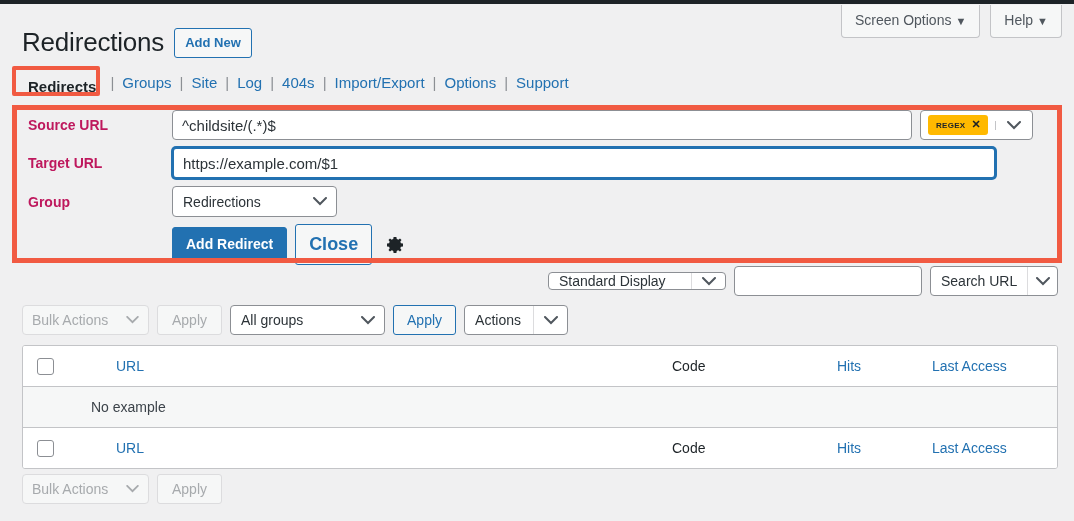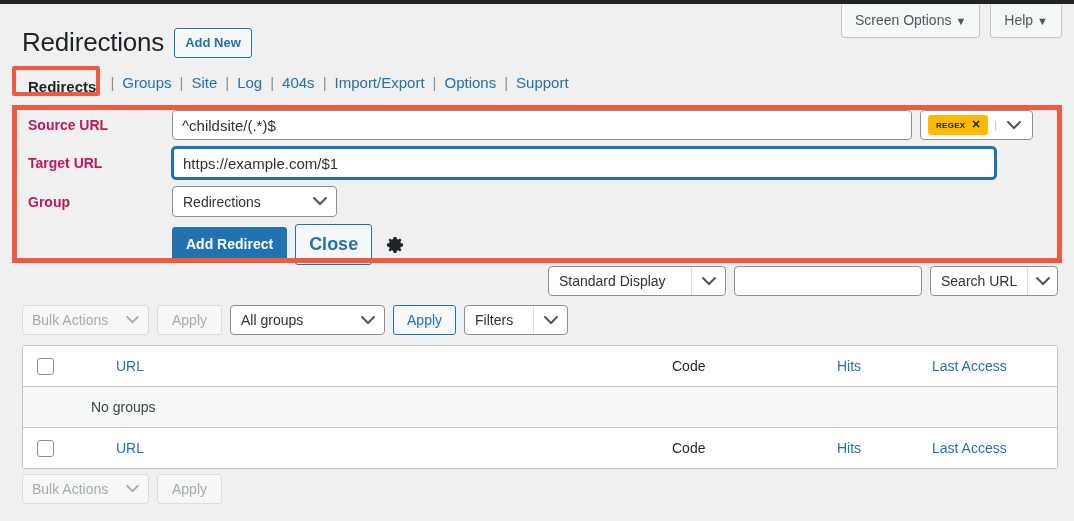--- a/index.html
+++ b/index.html
@@ -275,21 +275,21 @@
 
   
   .display-row {
     position: absolute;
     top: 266px;
     left: 548px;
     display: flex;
     align-items: center;
     gap: 8px;
   }
-  #display-select { width: 178px; height: 30px; }
+  #display-select { width: 178px; height: 18px; }
   .search-text {
     width: 188px;
     height: 30px;
     border: 1px solid #8c8f94;
     border-radius: 4px;
     background: #fff;
     padding: 0 8px;
     font-size: 14px;
     box-sizing: border-box;
     font-family: "Liberation Sans", sans-serif;
@@ -550,21 +550,21 @@
   <div class="select-box" id="all-groups-select">
     <span class="sv">All groups</span>
     <span class="sc">
       <svg class="caret-svg" width="14" height="9" viewBox="0 0 14 9">
         <path d="M1 1 L7 7 L13 1" stroke="#50575e" stroke-width="2" fill="none" stroke-linecap="round"></path>
       </svg>
     </span>
   </div>
   <button class="link-btn">Apply</button>
   <div class="select-box split" id="filters-select">
-    <span class="sv">Filters</span>
+    <span class="sv">Actions</span>
     <span class="sc">
       <svg class="caret-svg" width="14" height="9" viewBox="0 0 14 9">
         <path d="M1 1 L7 7 L13 1" stroke="#50575e" stroke-width="2" fill="none" stroke-linecap="round"></path>
       </svg>
     </span>
   </div>
 </div>
 
 <div class="table-wrap">
   <table class="redir-table">
@@ -582,21 +582,21 @@
         <th class="col-hits">
           <a class="th-link">Hits</a>
         </th>
         <th class="col-last">
           <a class="th-link">Last Access</a>
         </th>
       </tr>
     </thead>
     <tbody>
       <tr class="norow">
-        <td colspan="5">No groups</td>
+        <td colspan="5">No example</td>
       </tr>
     </tbody>
     <tfoot>
       <tr class="frow">
         <th class="col-cb">
           <span class="cb"></span>
         </th>
         <th class="col-url">
           <a class="th-link">URL</a>
         </th>

